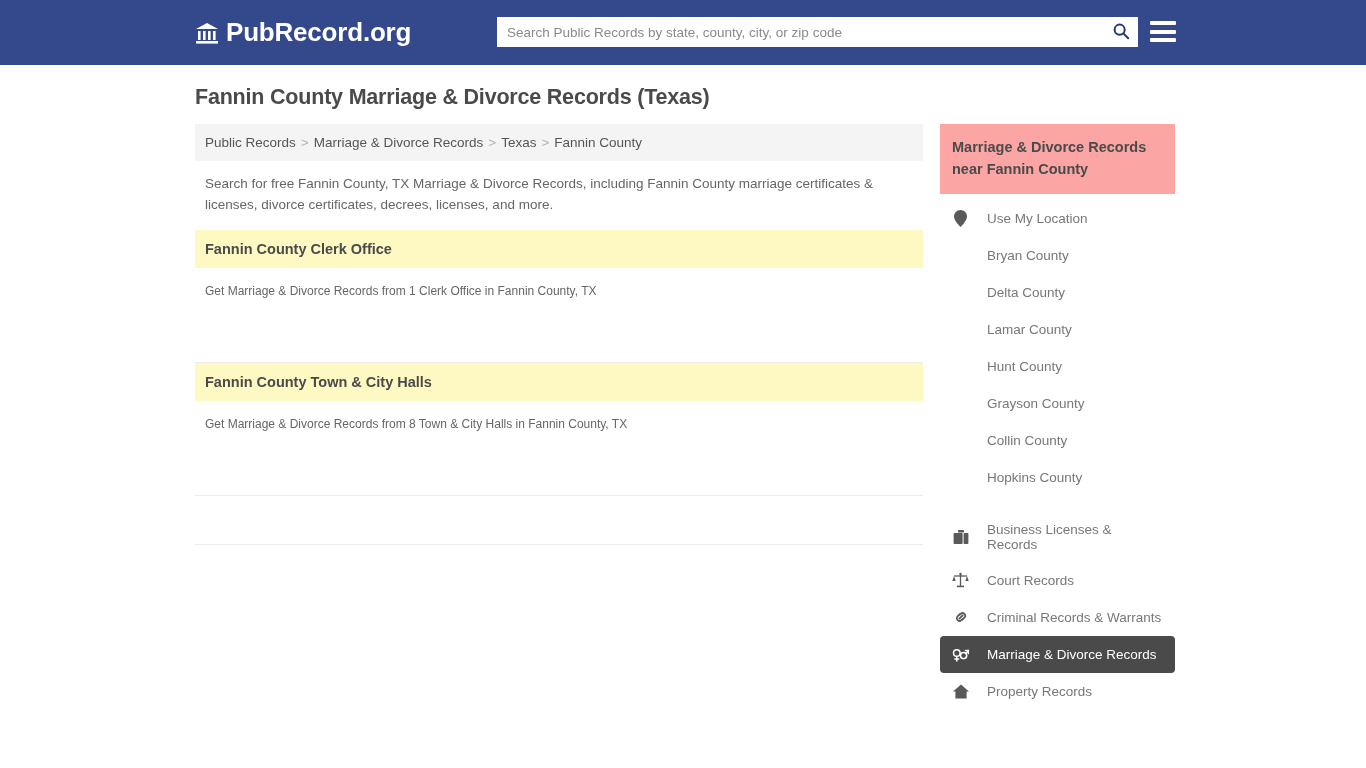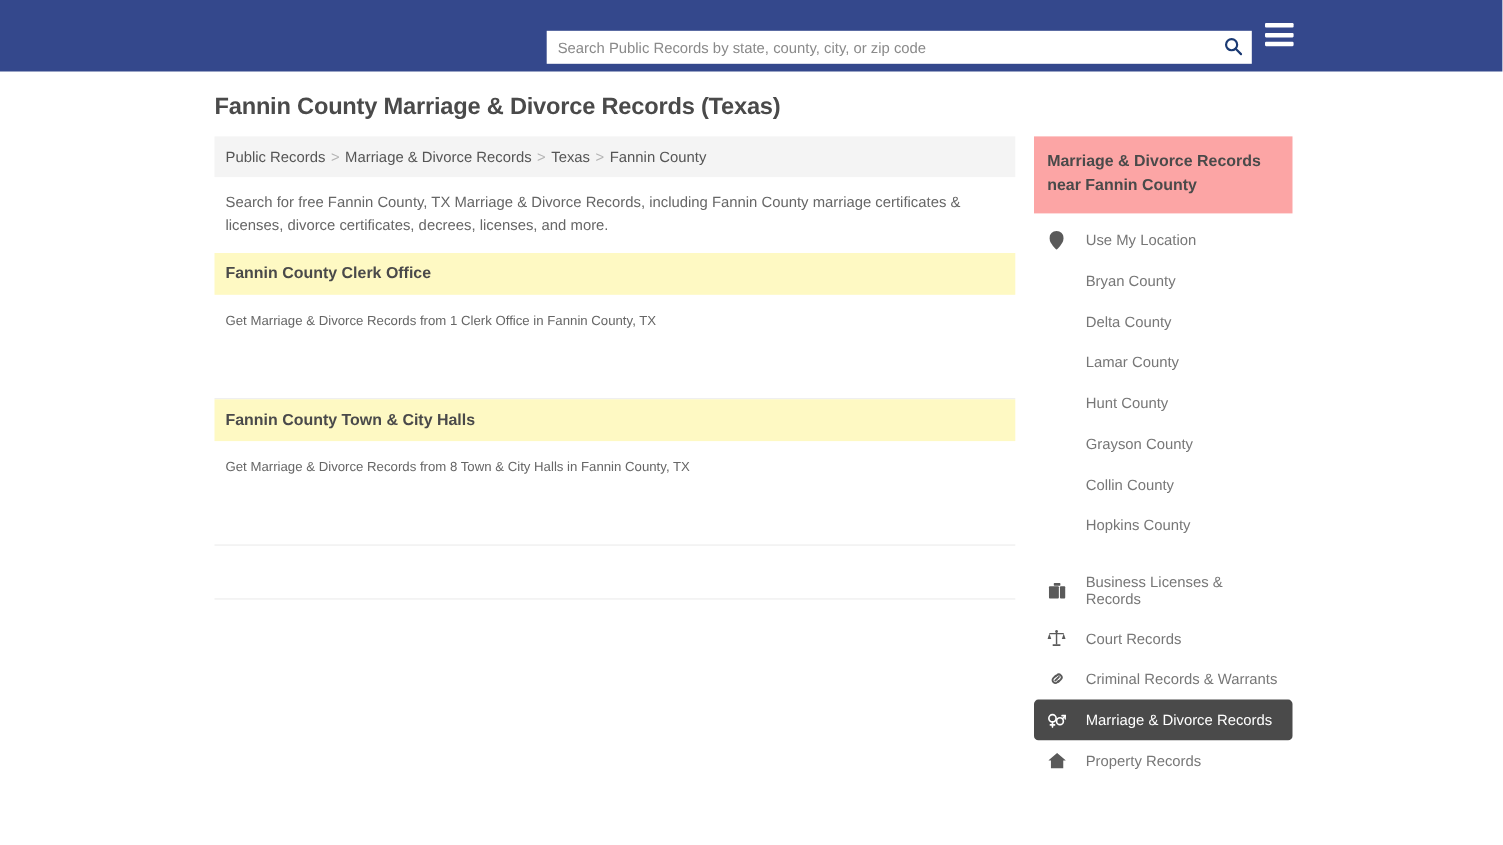--- a/index.html
+++ b/index.html
@@ -29,21 +29,21 @@
   .logo-text {
     color: #ffffff;
     font-size: 26px;
     font-weight: bold;
     letter-spacing: -0.2px;
     white-space: nowrap;
   }
   .search-wrap {
     position: absolute;
     left: 497px;
-    top: 28px;
+    top: 17px;
     width: 641px;
     height: 30px;
     background: #ffffff;
     display: flex;
     align-items: center;
   }
   .search-input {
     flex: 1;
     border: none;
     outline: none;
@@ -193,20 +193,33 @@
   }
   .side-item.active {
     background: #4a4a4a;
     color: #ffffff;
   }
 </style>
 </head>
 <body>
 
 <div class="site-header">
+  <div class="logo">
+    <span class="logo-icon">
+      <svg width="24" height="24" viewBox="0 0 24 24" fill="#ffffff">
+        <polygon points="12,2 23,8 1,8"></polygon>
+        <rect x="3" y="10" width="2.6" height="9"></rect>
+        <rect x="8" y="10" width="2.6" height="9"></rect>
+        <rect x="13" y="10" width="2.6" height="9"></rect>
+        <rect x="18" y="10" width="2.6" height="9"></rect>
+        <rect x="1" y="20" width="22" height="2.6"></rect>
+      </svg>
+    </span>
+    <span class="logo-text">PubRecord.org</span>
+  </div>
 
   <div class="search-wrap">
     <input class="search-input" type="text" placeholder="Search Public Records by state, county, city, or zip code" style="">
     <button class="search-btn">
       <span>
         <svg width="18" height="18" viewBox="0 0 20 20" fill="none" stroke="#1b3a73" stroke-width="2.2">
           <circle cx="8.5" cy="8.5" r="5.6"></circle>
           <line x1="12.6" y1="12.6" x2="18" y2="18" stroke-linecap="round"></line>
         </svg>
       </span>

